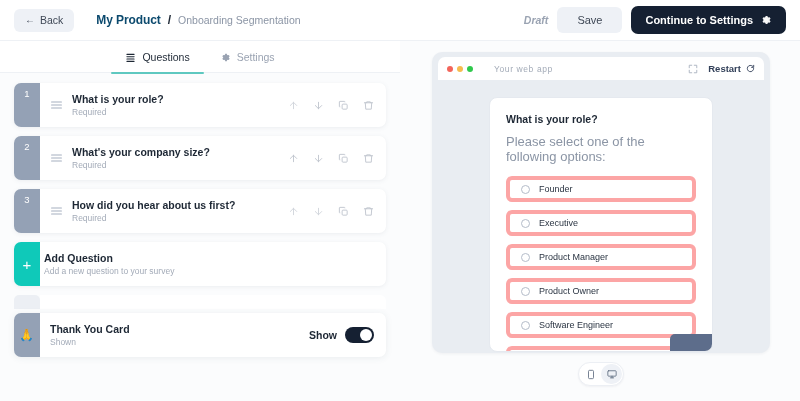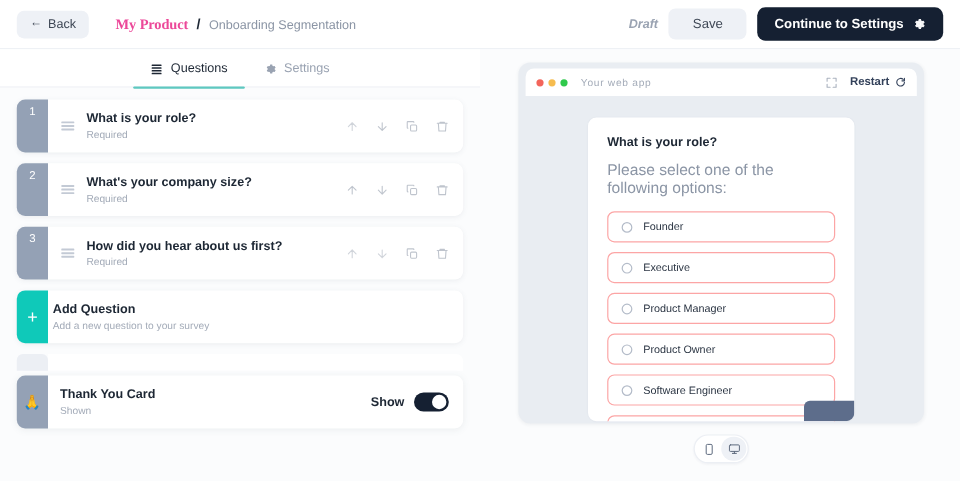--- a/index.html
+++ b/index.html
@@ -19,21 +19,21 @@
   }
   .back-btn {
     display: flex; align-items: center; gap: 5px;
     background: #eef1f6; border-radius: 6px;
     height: 23px; padding: 0 11px;
     font-size: 10.5px; color: #3f4856; cursor: pointer;
     border: none;
   }
   .back-btn .arrow { font-size: 10px; line-height: 1; color:#3f4856; }
   .crumbs { display: flex; align-items: baseline; gap: 7px; margin-left: 12px; }
-  .crumb-product { font-size: 12px; font-weight: bold; color: #ec4899; letter-spacing: -0.1px; font-family: Liberation Serif, serif; }
+  .crumb-product { font-size: 12px; font-weight: bold; color: #0c4a6e; letter-spacing: -0.1px; }
   .crumb-sep { font-size: 12px; font-weight: bold; color: #1d2734; }
   .crumb-survey { font-size: 10.5px; color: #8b95a5; }
   .topbar-right { margin-left: auto; display: flex; align-items: center; gap: 9px; }
   .draft-label { font-size: 10.5px; color: #9aa3b2; font-style: italic; font-weight: bold; }
   .save-btn {
     background: #eef1f6; border: none; border-radius: 6px;
     height: 26px; padding: 0 20px; font-size: 11px; color: #3f4856; cursor: pointer;
   }
   .continue-btn {
     background: #152032; border: none; border-radius: 7px;
@@ -121,21 +121,21 @@
     background: #fbfcfd;
   }
   .device-frame {
     position: absolute; left: 32px; top: 11px; width: 338px; height: 301px;
     background: #e9edf2; border-radius: 10px;
     box-shadow: 0 1px 3px rgba(30,45,70,0.06);
   }
   .browser-chrome {
     position: absolute; left: 6px; top: 5px; width: 326px; height: 23px;
     background: #ffffff; border-radius: 7px 7px 0 0;
-    display: flex; align-items: center; padding: 8px 9px; gap: 2px;
+    display: flex; align-items: center; padding: 8px 9px; gap: 12px;
   }
   .dots { display: flex; gap: 4px; }
   .dot { width: 6px; height: 6px; border-radius: 50%; }
   .dot.r { background: #f3655b; }
   .dot.y { background: #f6bc4f; }
   .dot.g { background: #2fc94c; }
   .chrome-url { font-size: 8.5px; color: #a3abb8; margin-left: 9px; letter-spacing: 0.6px; }
   .chrome-right { margin-left: auto; display: flex; align-items: center; gap: 10px; }
   .expand-ico { width: 10px; height: 10px; display:block; cursor: pointer; }
   .restart-btn {
@@ -145,21 +145,21 @@
   .restart-ico { width: 9px; height: 9px; display:block; }
 
   .survey-card {
     position: absolute; left: 57px; top: 45px; width: 224px; height: 255px;
     background: #ffffff; border: 1px solid #e5e9ef; border-radius: 8px;
     padding: 15px 16px 0 16px; overflow: hidden;
   }
   .survey-q { font-size: 10.5px; font-weight: bold; color: #1d2734; margin-bottom: 9px; }
   .survey-sub { font-size: 13px; color: #8b95a5; margin-bottom: 12px; }
   .opt {
-    height: 26px; border: 1px solid #fca5a5; border-radius: 6px;
+    height: 26px; border: 4px solid #fca5a5; border-radius: 6px;
     display: flex; align-items: center; gap: 9px; padding: 0 11px;
     margin-bottom: 8px; cursor: pointer; background: #ffffff;
   }
   .radio { width: 9px; height: 9px; border-radius: 50%; border: 1px solid #b4bcc9; flex: 0 0 9px; }
   .opt-label { font-size: 9px; color: #2b3543; }
   .next-btn {
     position: absolute; right: 0px; bottom: 0px; width: 42px; height: 17px;
     background: #5d6d8b; border-radius: 5px 0 0 0; cursor: pointer;
   }
 

